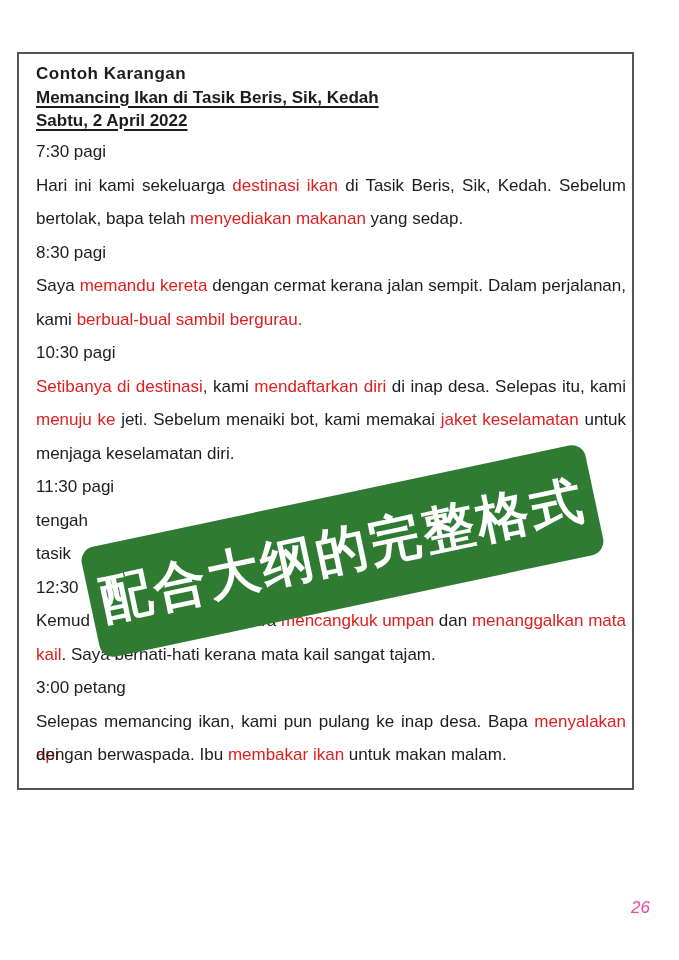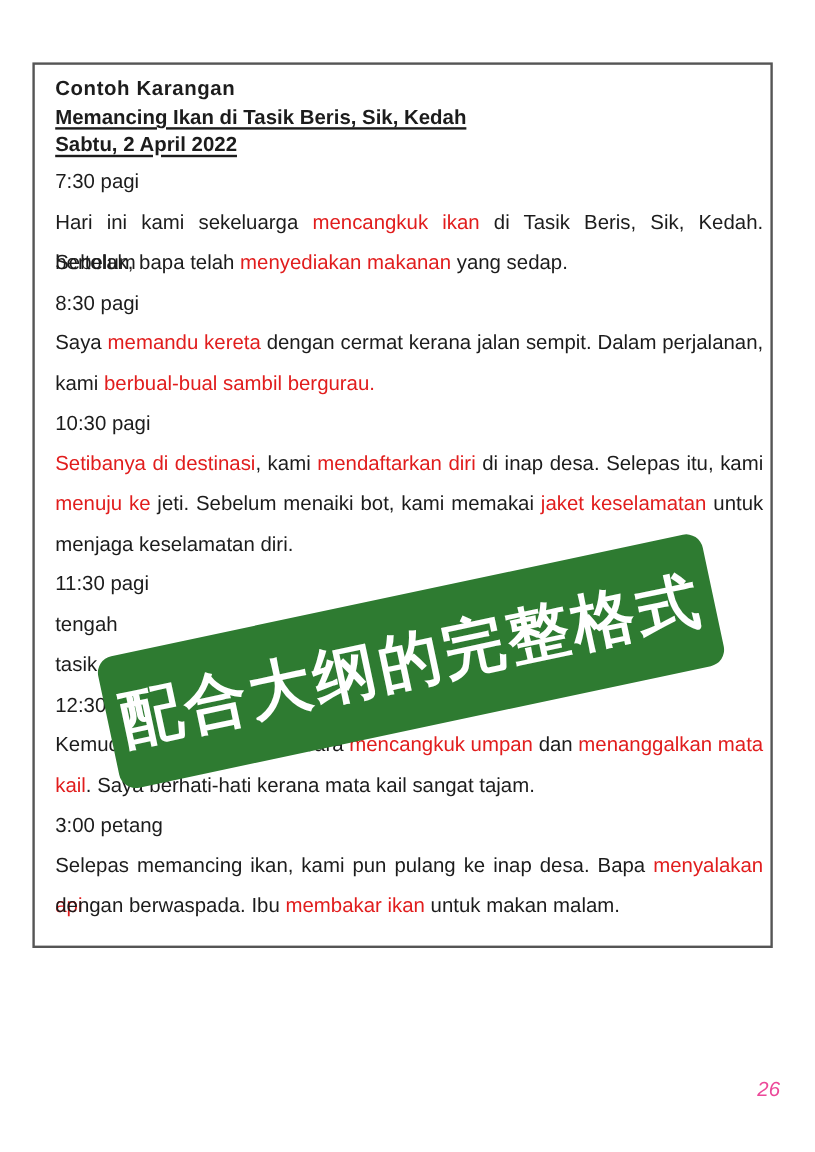--- a/index.html
+++ b/index.html
@@ -2,21 +2,21 @@
 <html><head>
 <meta charset="utf-8">
 <style>
   html,body{margin:0;padding:0;}
   body{
     width:679px;height:960px;background:#ffffff;position:relative;
     font-family:"Liberation Sans","DejaVu Sans",sans-serif;
     color:#1c1c1c;overflow:hidden;
   }
   .doc-box{
-    position:absolute;left:27px;top:52px;width:617px;height:738px;
+    position:absolute;left:17px;top:52px;width:617px;height:738px;
     border:2px solid #555555;box-sizing:border-box;
     padding:8px 6px 0 17px;background:#ffffff;
   }
   .hdr-label{font-size:17px;font-weight:bold;line-height:24px;letter-spacing:.5px;}
   .hdr-title{
     font-size:17px;font-weight:bold;line-height:23px;text-align:left;
   }
   .hdr-title span, .hdr-date span{
     text-decoration:underline;text-underline-offset:3px;text-decoration-thickness:1.5px;
   }
@@ -47,21 +47,21 @@
 </style>
 </head>
 <body>
 
 <div class="doc-box">
   <div class="hdr-label">Contoh Karangan</div>
   <div class="hdr-title"><span>Memancing Ikan di Tasik Beris, Sik, Kedah</span></div>
   <div class="hdr-date"><span>Sabtu, 2 April 2022</span></div>
   <div class="body-lines">
       <div class="line"><span>7:30 pagi</span></div>
-      <div class="line justify"><span>Hari ini kami sekeluarga </span><span class="red">mencangkuk ikan</span><span> di Tasik Beris, Sik, Kedah. Sebelum</span></div>
+      <div class="line justify"><span>Hari ini kami sekeluarga </span><span class="red">destinasi ikan</span><span> di Tasik Beris, Sik, Kedah. Sebelum</span></div>
       <div class="line"><span>bertolak, bapa telah </span><span class="red">menyediakan makanan</span><span> yang sedap.</span></div>
       <div class="line"><span>8:30 pagi</span></div>
       <div class="line justify"><span>Saya </span><span class="red">memandu kereta</span><span> dengan cermat kerana jalan sempit. Dalam perjalanan,</span></div>
       <div class="line"><span>kami </span><span class="red">berbual-bual sambil bergurau.</span></div>
       <div class="line"><span>10:30 pagi</span></div>
       <div class="line justify"><span class="red">Setibanya di destinasi</span><span>, kami </span><span class="red">mendaftarkan diri</span><span> di inap desa. Selepas itu, kami</span></div>
       <div class="line justify"><span class="red">menuju ke</span><span> jeti. Sebelum menaiki bot, kami memakai </span><span class="red">jaket keselamatan</span><span> untuk</span></div>
       <div class="line"><span>menjaga keselamatan diri.</span></div>
       <div class="line"><span>11:30 pagi</span></div>
       <div class="line split">

